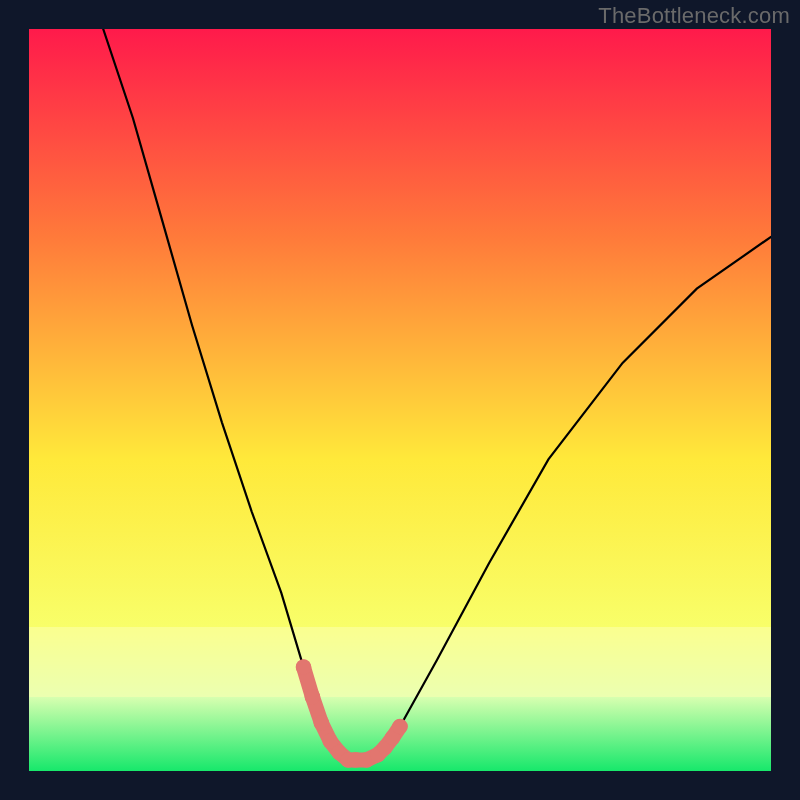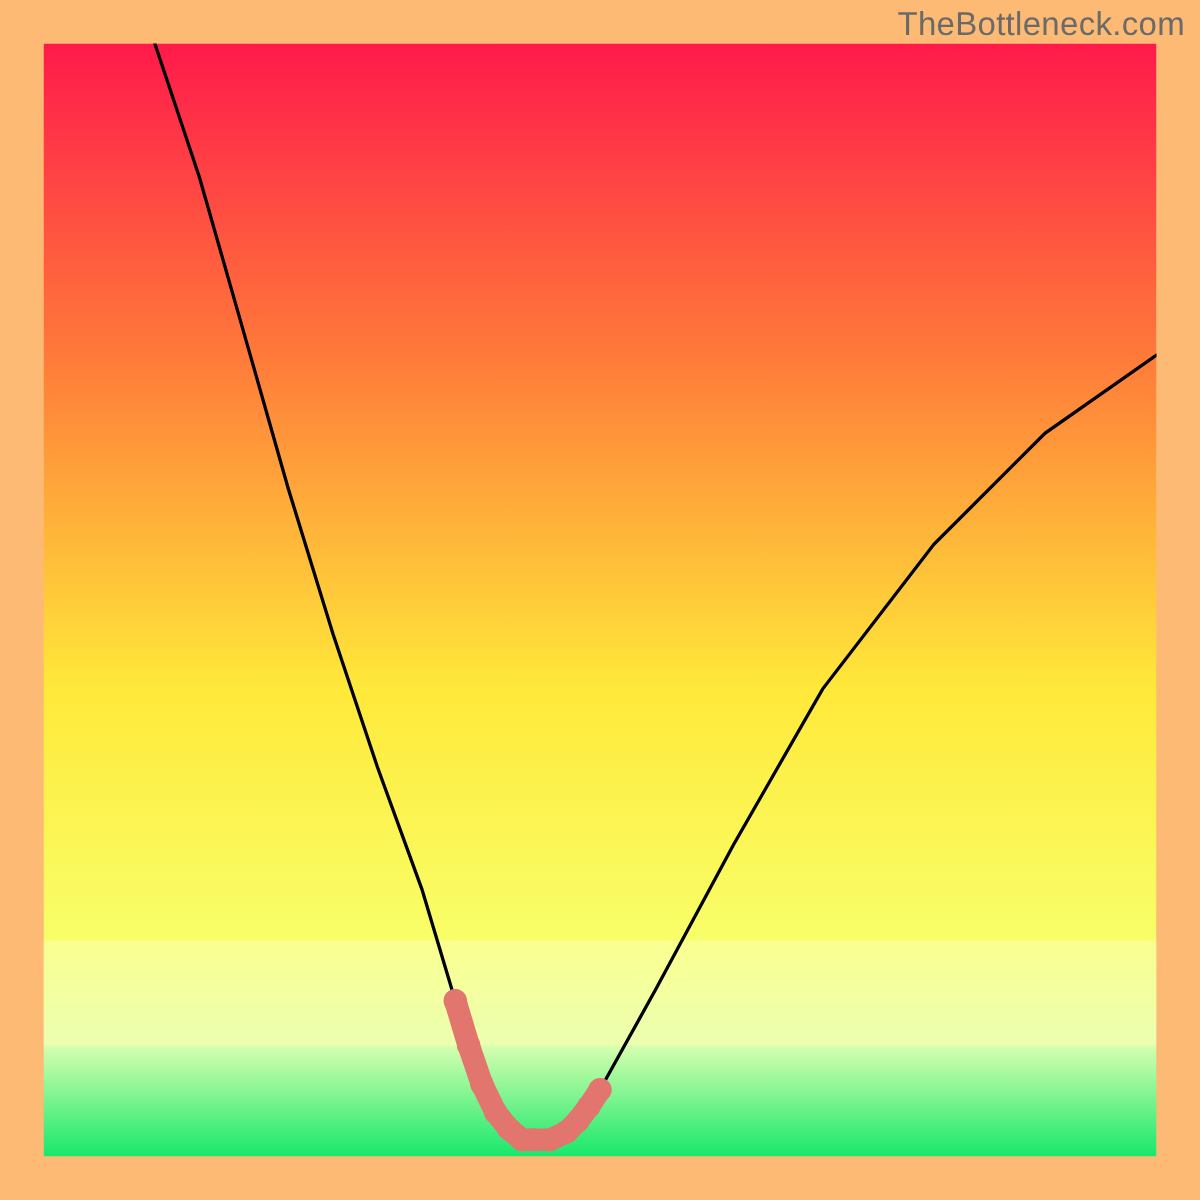--- a/index.html
+++ b/index.html
@@ -10,21 +10,21 @@
     background: #000;
     overflow: hidden;
     font-family: Arial, Helvetica, sans-serif;
   }
   .frame {
     position: absolute;
     left: 0;
     top: 0;
     width: 800px;
     height: 800px;
-    background: #fdba74;
+    background: #0f172a;
   }
   .plot-area {
     position: absolute;
     left: 29px;
     top: 29px;
     width: 742px;
     height: 742px;
     
   }
   .watermark {

